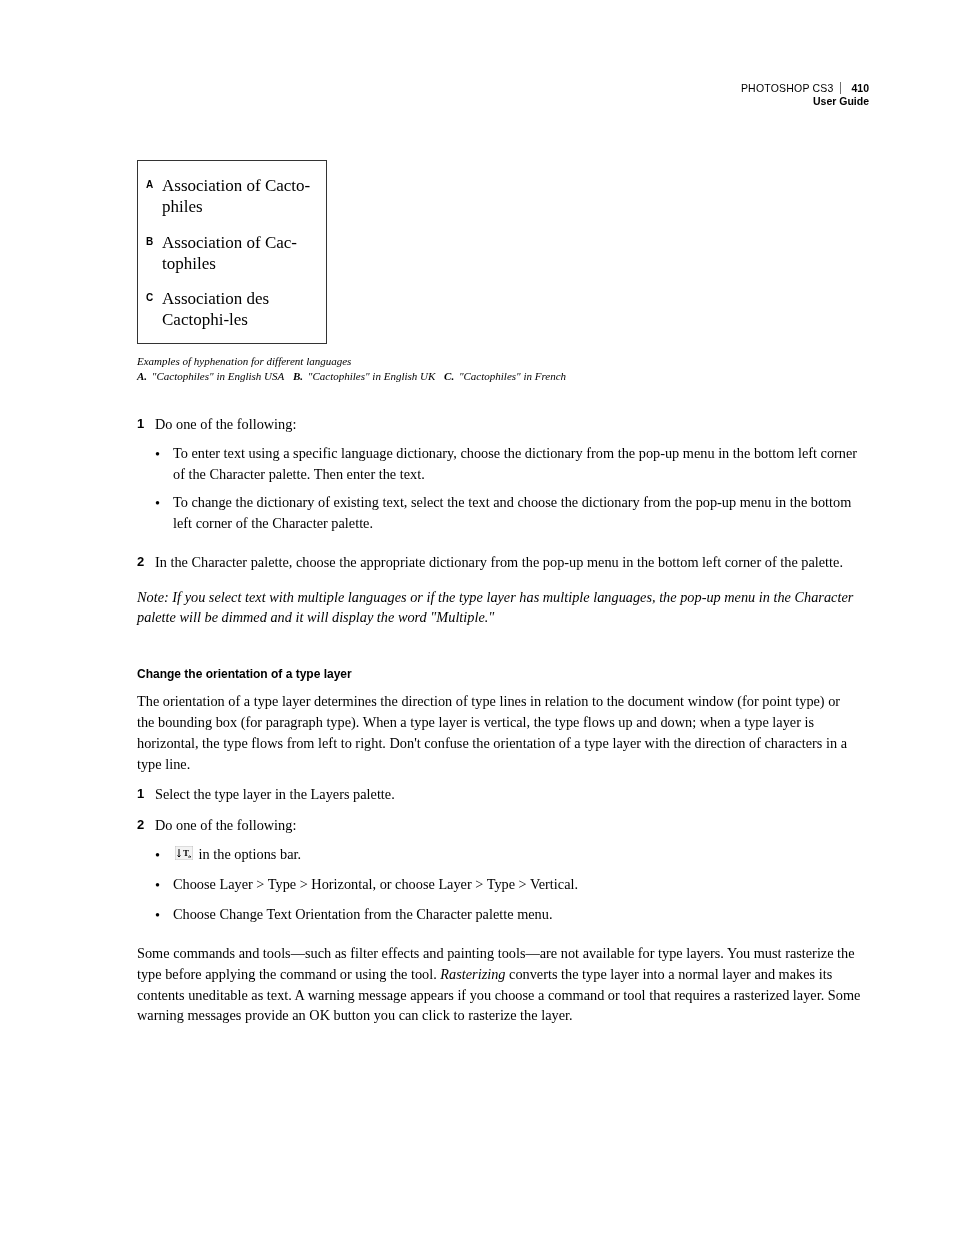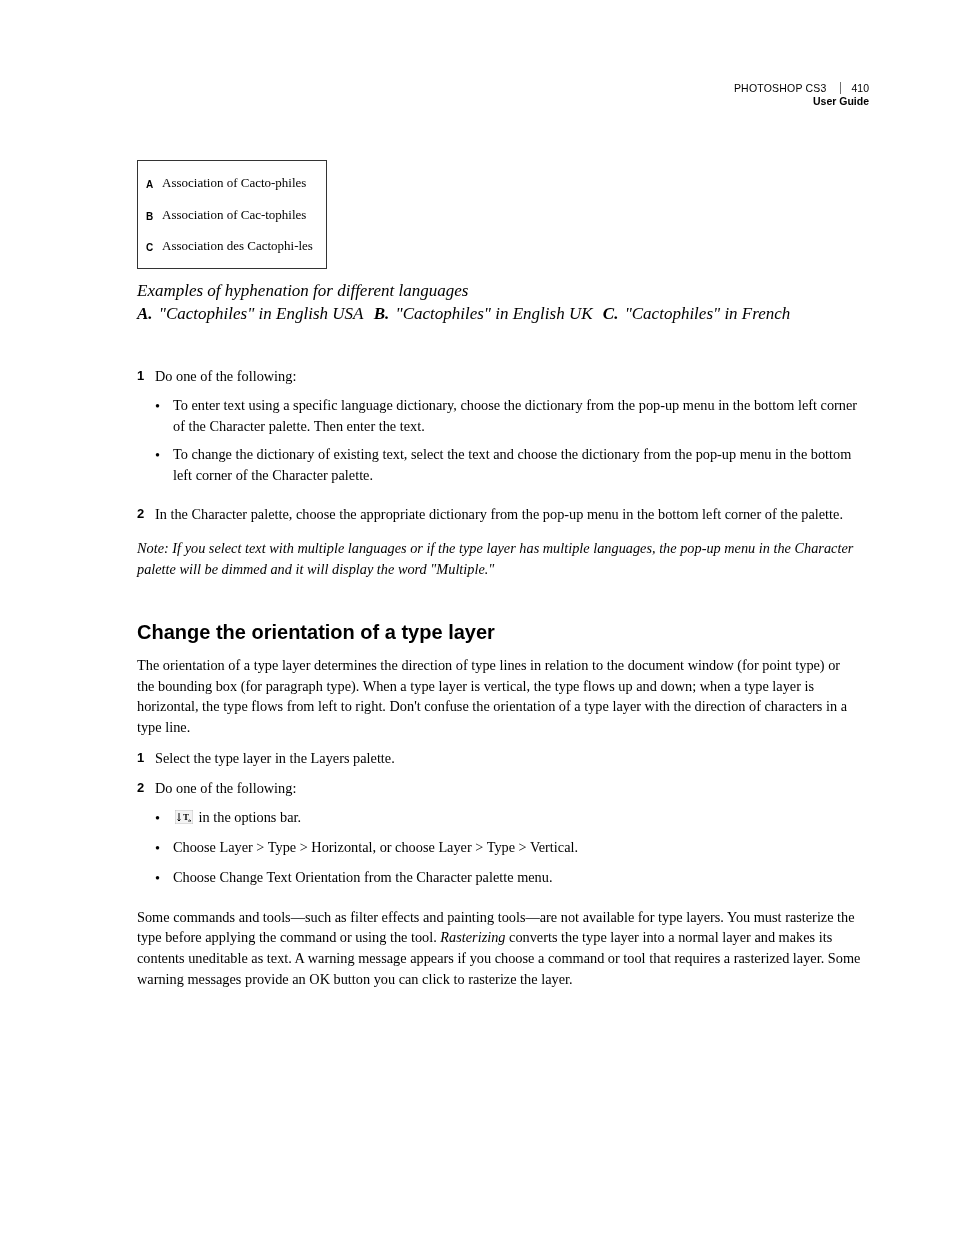--- a/index.html
+++ b/index.html
@@ -27,24 +27,24 @@
     font-size: 10.5px;
     line-height: 1.25;
   }
   .header .ptitle {
     letter-spacing: 0.2px;
   }
   .header .ug {
     font-weight: 700;
   }
   .header .pno {
-    font-weight: 400;
+    font-weight: 700;
     padding-left: 10px;
     border-left: 1px solid #6e6e6e;
-    margin-left: 11px;
+    margin-left: 4px;
   }
   .content {
     padding-top: 78px;
   }
   .example-box {
     border: 1px solid #333;
     width: 190px;
     padding: 10px 12px 10px 8px;
     box-sizing: border-box;
     margin-bottom: 10px;
@@ -57,28 +57,28 @@
   .example-row:last-child { margin-bottom: 2px; }
   .example-row .lbl {
     font-family: "Myriad Pro", "Helvetica Neue", Arial, sans-serif;
     font-weight: 700;
     font-size: 10px;
     width: 16px;
     padding-top: 3px;
     flex-shrink: 0;
   }
   .example-row .txt {
-    font-size: 13px;
+    font-size: 17px;
     line-height: 1.25;
   }
   .caption {
     font-style: italic;
-    font-size: 17px;
+    font-size: 11px;
     line-height: 1.4;
-    margin-bottom: 40px;
+    margin-bottom: 30px;
   }
   .caption .cb {
     font-weight: 700;
     font-style: italic;
     margin-right: 2px;
   }
   .caption .sep {
     display: inline-block;
     width: 6px;
   }
@@ -122,21 +122,21 @@
   .note .nl {
     font-weight: 400;
     font-style: italic;
   }
   .note .nt {
     font-style: italic;
   }
   h2 {
     font-family: "Myriad Pro", "Helvetica Neue", Arial, sans-serif;
     font-weight: 700;
-    font-size: 20px;
+    font-size: 12px;
     margin: 38px 0 8px 0;
   }
   p.body {
     margin: 6px 8px 10px 0;
   }
   .icon-orient {
     display: inline-block;
     vertical-align: middle;
     margin: 0 2px;
   }

